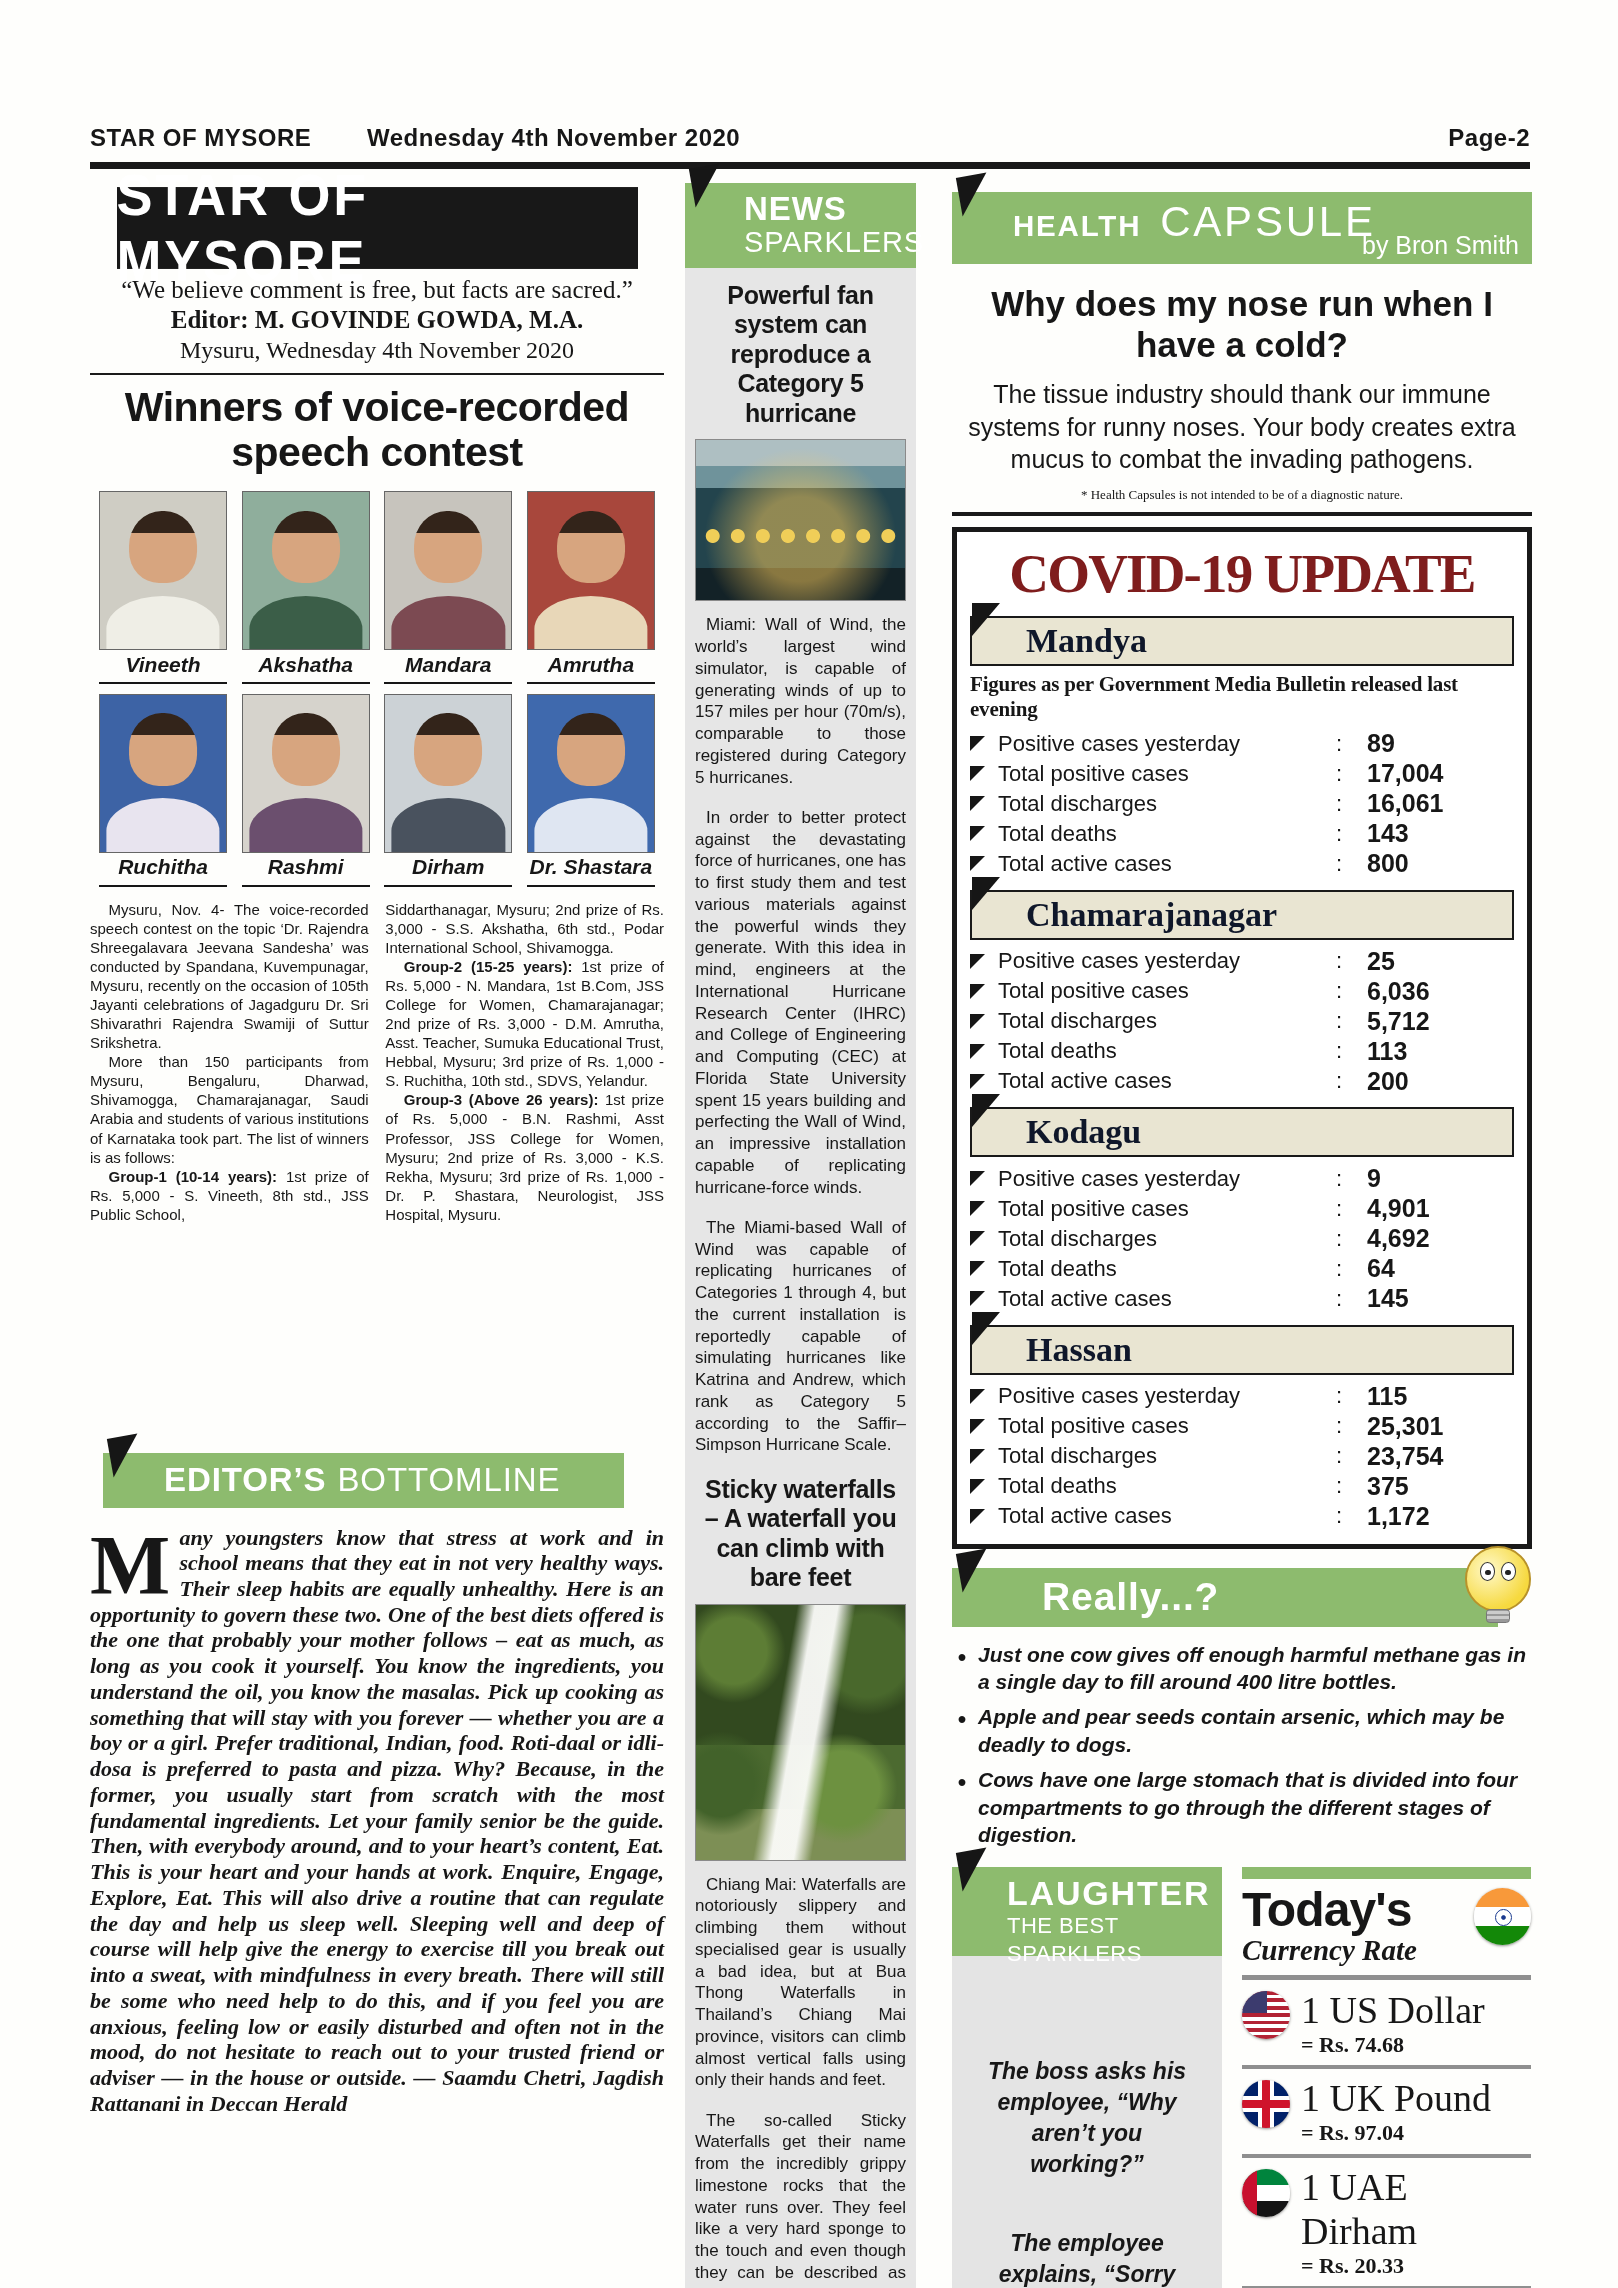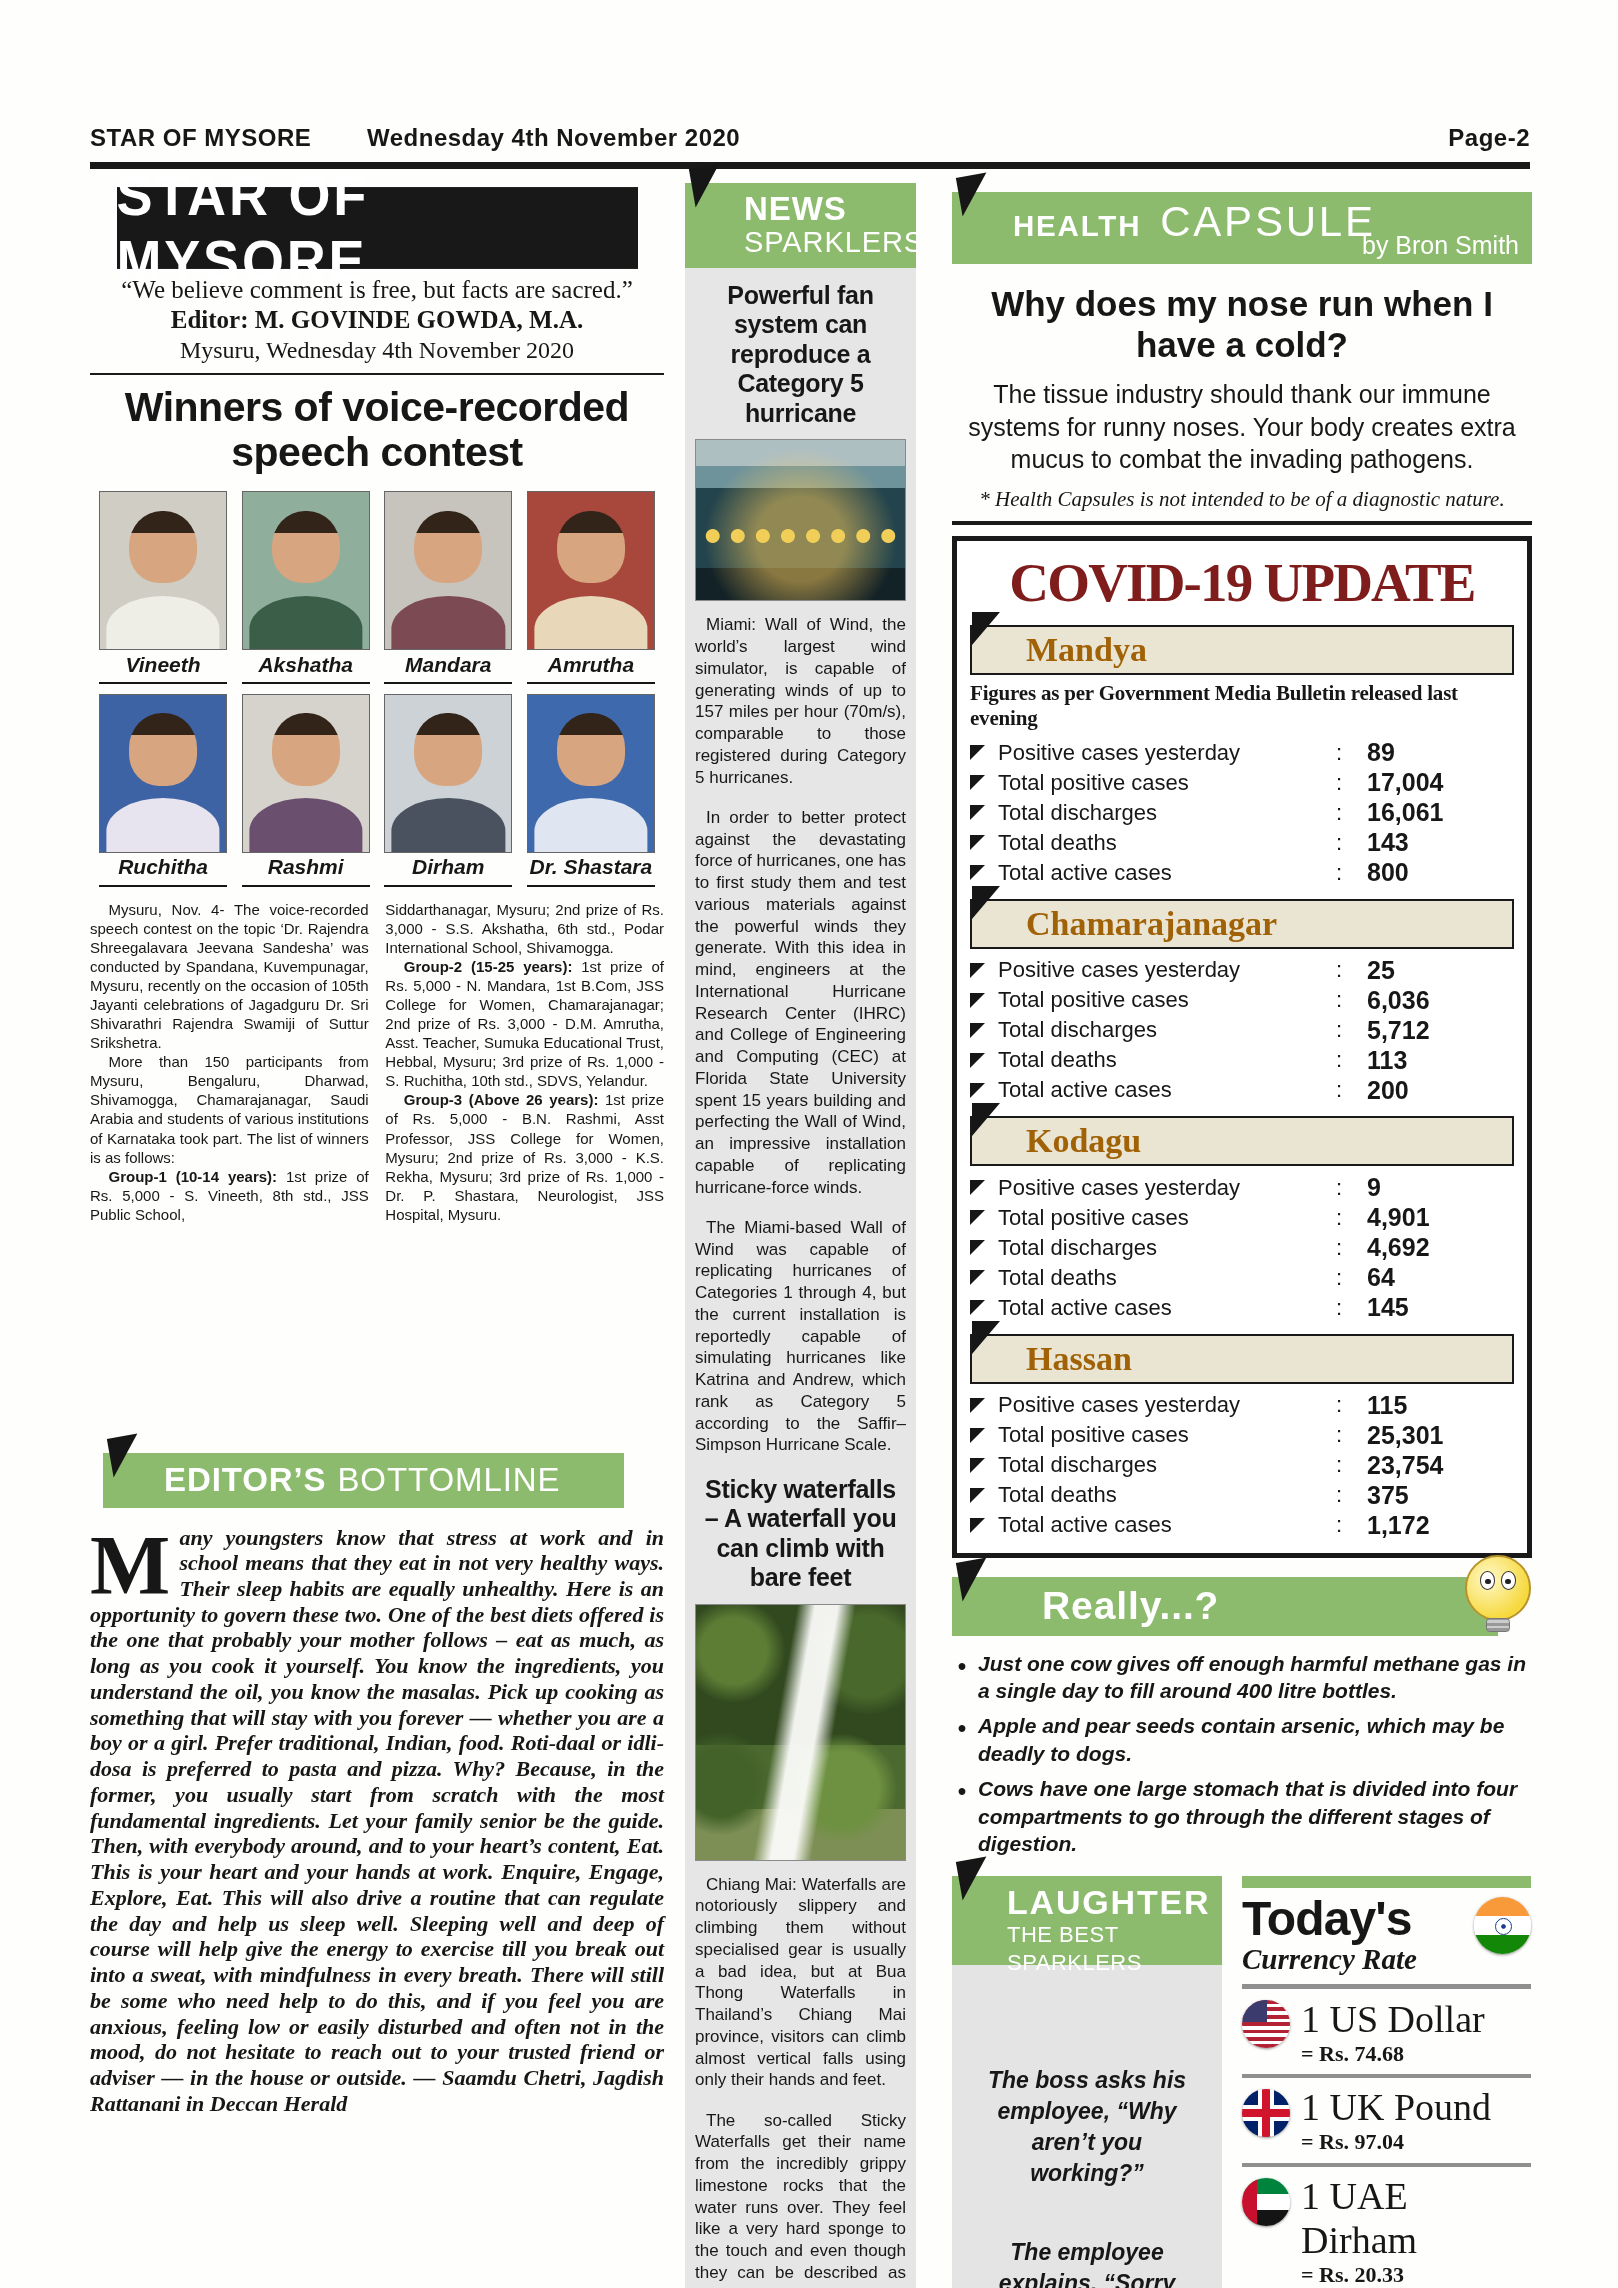--- a/index.html
+++ b/index.html
@@ -90,30 +90,30 @@
     radial-gradient(circle at 12% 70%, #42622a 0 33px, rgba(0,0,0,0) 52px),
     linear-gradient(180deg,#32491f 0 55%,#4c6a30 55% 80%,#7d8f55 80%);}
 
   
   .health-header{height:72px;padding:5.5px 13px 0 61px;}
   .health-t1{font-size:29.5px;font-weight:bold;letter-spacing:1.8px;margin-right:14.8px;}
   .health-t2{font-size:42px;font-weight:normal;letter-spacing:2.8px;}
   .health-by{position:absolute;right:13px;bottom:3.7px;font-size:25px;}
   .nose-title{font-size:35px;font-weight:bold;text-align:center;line-height:1.18;margin:18.5px 37px 13px;}
   .nose-body{font-size:25px;text-align:center;line-height:1.3;margin:0 1.8px;}
-  .hc-disc{font-style:italic;font-size:21px;text-align:center;margin:11px 0 9.2px;}
+  .hc-disc{font-size:13px;text-align:center;margin:11px 0 9.2px;}
   .hc-rule{height:4.6px;background:#191919;margin-bottom:11px;}
 
   
   .covid-box{border:5.5px solid #191919;padding:7.4px 13px 13px;background:#fff;}
   .covid-title{font-family:"Liberation Serif",serif;font-weight:bold;color:#7f1d1d;
                font-size:55px;text-align:center;letter-spacing:-1.8px;margin:1.8px 0 1.8px;}
   .district-header{position:relative;height:50px;background:#e9e5d2;border:2.8px solid #191919;
                    display:flex;align-items:center;padding-left:54px;margin:11px 0 6.5px;}
-  .district-name{font-family:"Liberation Serif",serif;font-weight:bold;font-size:34px;color:#a16207;}
+  .district-name{font-family:"Liberation Serif",serif;font-weight:bold;font-size:34px;color:#0f172a;}
   .covid-note{font-family:"Liberation Serif",serif;font-weight:bold;font-size:21px;margin:1.8px 0 6.5px;letter-spacing:-0.2px;}
   .covid-row{display:flex;align-items:center;height:30px;font-size:22px;}
   .row-label{flex:0 0 314px;}
   .row-colon{flex:0 0 55px;padding-left:24px;}
   .row-colon::after{content:":";}
   .row-value{font-weight:bold;font-size:25px;}
 
   
   .really{margin-top:18.5px;width:546px;height:59px;display:flex;align-items:center;
           padding-left:90px;font-size:39px;font-weight:bold;letter-spacing:0.9px;}

